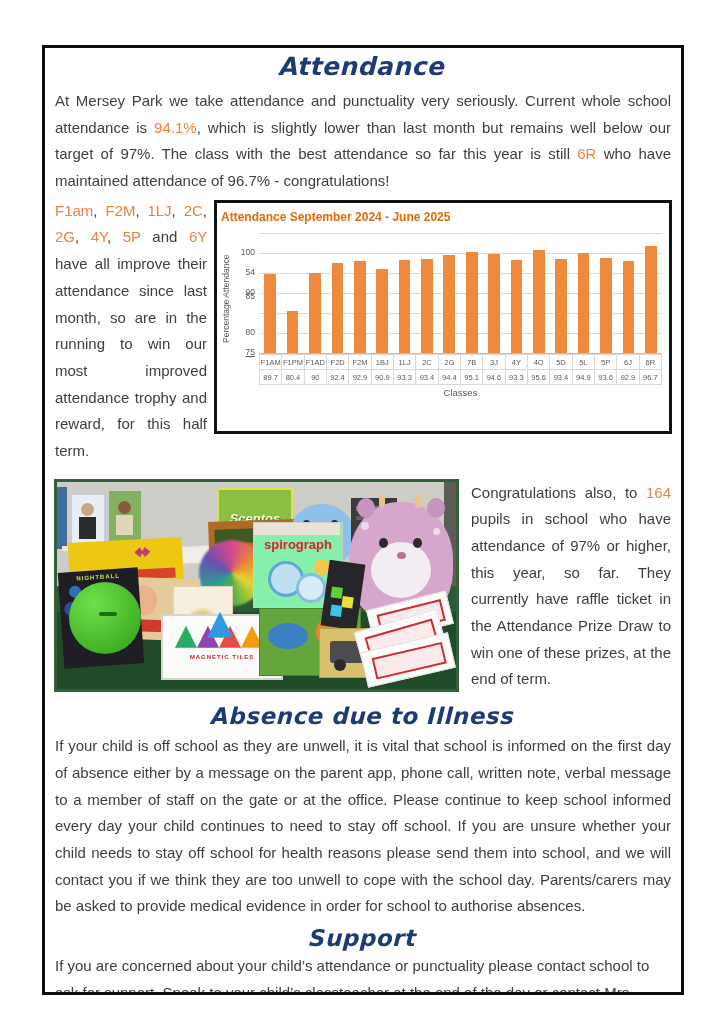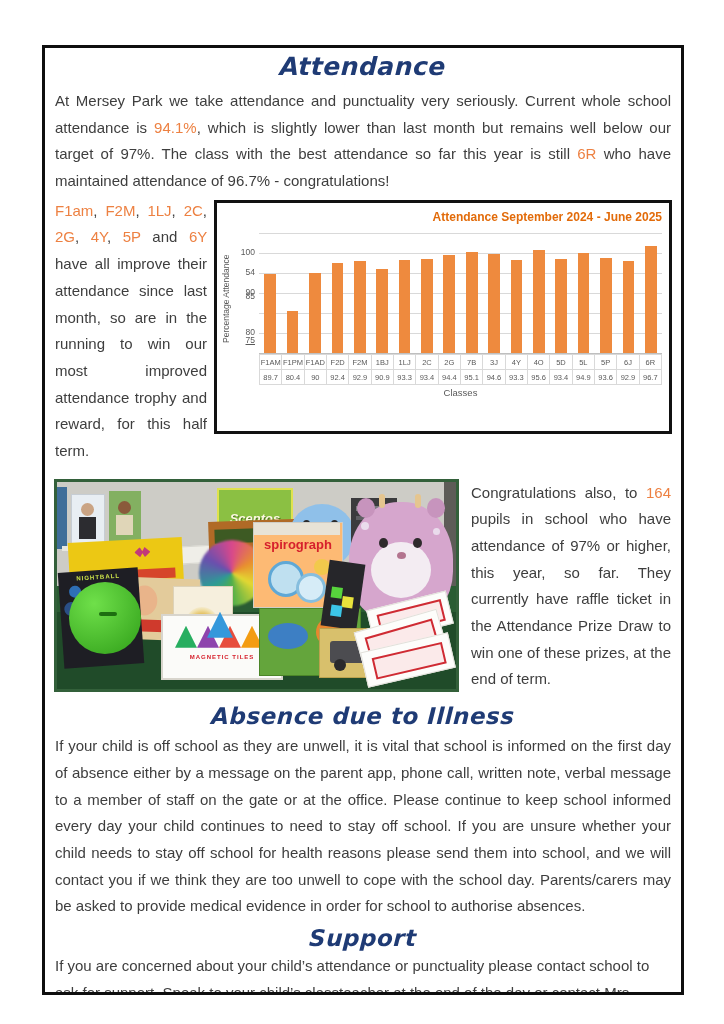--- a/index.html
+++ b/index.html
@@ -23,21 +23,21 @@
   p.body{font-size:15px;line-height:1.78;margin:1px;text-align:justify;}
   p.body.left-align{text-align:left;}
   .accent{color:var(--accent-orange);}
   
   .row1{display:flex;gap:6px;margin-top:2px;align-items:flex-start;}
   .left-col{width:152px;flex:none;}
   .chart-box{
     flex:1;border:3px solid #111;box-sizing:border-box;height:234px;
     background:#fff;padding:3px 7px 0 4px;margin-top:3px;
   }
-  .chart-title{text-align:right;font-weight:bold;font-size:12px;color:var(--chart-title);margin:4px 0 9px;}
+  .chart-title{text-align:left;font-weight:bold;font-size:12px;color:var(--chart-title);margin:4px 0 9px;}
   .chart-body{display:flex;}
   .chart-ylabel{
     width:13px;font-size:8.5px;color:#595959;writing-mode:vertical-rl;
     transform:rotate(180deg);text-align:center;height:132px;flex:none;
   }
   .chart-yaxis{width:25px;position:relative;flex:none;}
   .chart-yaxis .tick{position:absolute;right:4px;font-size:8.5px;color:#595959;margin-left:36px;}
   .chart-main{flex:1;min-width:0;}
   .chart-plot{
     height:120px;position:relative;border-bottom:1px solid #bfbfbf;
@@ -76,21 +76,21 @@
   <p class="body"><span>At Mersey Park we take attendance and punctuality very seriously. Current whole school attendance is </span><span class="accent">94.1%</span><span>, which is slightly lower than last month but remains well below our target of 97%. The class with the best attendance so far this year is still </span><span class="accent">6R</span><span> who have maintained attendance of 96.7% - congratulations!</span></p>
 
   <div class="row1">
     <p class="body left-col"><span class="accent">F1am</span><span>, </span><span class="accent">F2M</span><span>, </span><span class="accent">1LJ</span><span>, </span><span class="accent">2C</span><span>, </span><span class="accent">2G</span><span>, </span><span class="accent">4Y</span><span>, </span><span class="accent">5P</span><span> and </span><span class="accent">6Y</span><span> have all improve their attendance since last month, so are in the running to win our most improved attendance trophy and reward, for this half term.</span></p>
 
     <div class="chart-box">
       <div class="chart-title">Attendance September 2024 - June 2025</div>
       <div class="chart-body">
         <div class="chart-ylabel">Percentage Attendance</div>
         <div class="chart-yaxis">
-            <div class="tick" style="top: 102px; text-decoration: underline;">75</div>
+            <div class="tick" style="top: 114px; text-decoration: underline;">75</div>
             <div class="tick" style="top: 94px;">80</div>
             <div class="tick" style="top: 58px;">85</div>
             <div class="tick" style="top: 54px;">90</div>
             <div class="tick" style="top: 34px;">54</div>
             <div class="tick" style="top: 14px;">100</div>
           </div>
         <div class="chart-main">
           <div class="chart-plot">
             <div class="chart-bars">
                 <div class="bar" style="height: 65.6667%;"></div>
@@ -206,21 +206,21 @@
         <span style="left:66px;top:-8px;width:6px;height:14px;background:#e5c58f;border-radius:3px;"></span>
         <span class="round" style="left:22px;top:40px;width:60px;height:56px;background:#f3ecf2;"></span>
         <span class="round" style="left:30px;top:36px;width:9px;height:10px;background:#2e2a2c;"></span>
         <span class="round" style="left:64px;top:36px;width:9px;height:10px;background:#2e2a2c;"></span>
         <span class="round" style="left:48px;top:50px;width:9px;height:7px;background:#b3748f;"></span>
         <span class="round" style="left:12px;top:20px;width:8px;height:8px;background:#eadbec;"></span>
         <span class="round" style="left:84px;top:26px;width:7px;height:7px;background:#eadbec;"></span>
       </div>
       <div class="round" style="left:142px;top:58px;width:66px;height:66px;background:conic-gradient(#d9488b,#e88f2f,#e3d832,#4fae4a,#2e9a96,#6a4fae,#d9488b);filter:blur(1px);"></div>
 
-      <div style="left:196px;top:40px;width:88px;height:84px;background:#fdba74;border:1px solid #cfcdc6;text-align:center;">
+      <div style="left:196px;top:40px;width:88px;height:84px;background:#86efac;border:1px solid #cfcdc6;text-align:center;">
         <span style="left:0;top:0;width:86px;height:12px;background:#e8e3d6;position:absolute;"></span>
         <span class="lbl" style="margin-top:14px;font-size:13px;font-weight:bold;color:#d6202c;">spirograph</span>
         <span class="round" style="left:14px;top:38px;width:30px;height:30px;background:#bfe0f0;border:3px solid #5fa8d6;"></span>
         <span class="round" style="left:42px;top:50px;width:24px;height:24px;background:#d6ecf7;border:3px solid #86bede;"></span>
         <span class="round" style="left:60px;top:36px;width:16px;height:16px;background:#f2c94c;"></span>
       </div>
       <div style="left:12px;top:58px;width:114px;height:50px;background:#ecc814;transform:rotate(-3deg);">
         <span style="left:6px;top:30px;width:100px;height:10px;background:#d6452a;"></span>
         <span style="left:66px;top:8px;width:16px;height:10px;background:#c23a7a;clip-path:polygon(0 50%,35% 0,50% 40%,65% 0,100% 50%,65% 100%,50% 60%,35% 100%);"></span>
       </div>

